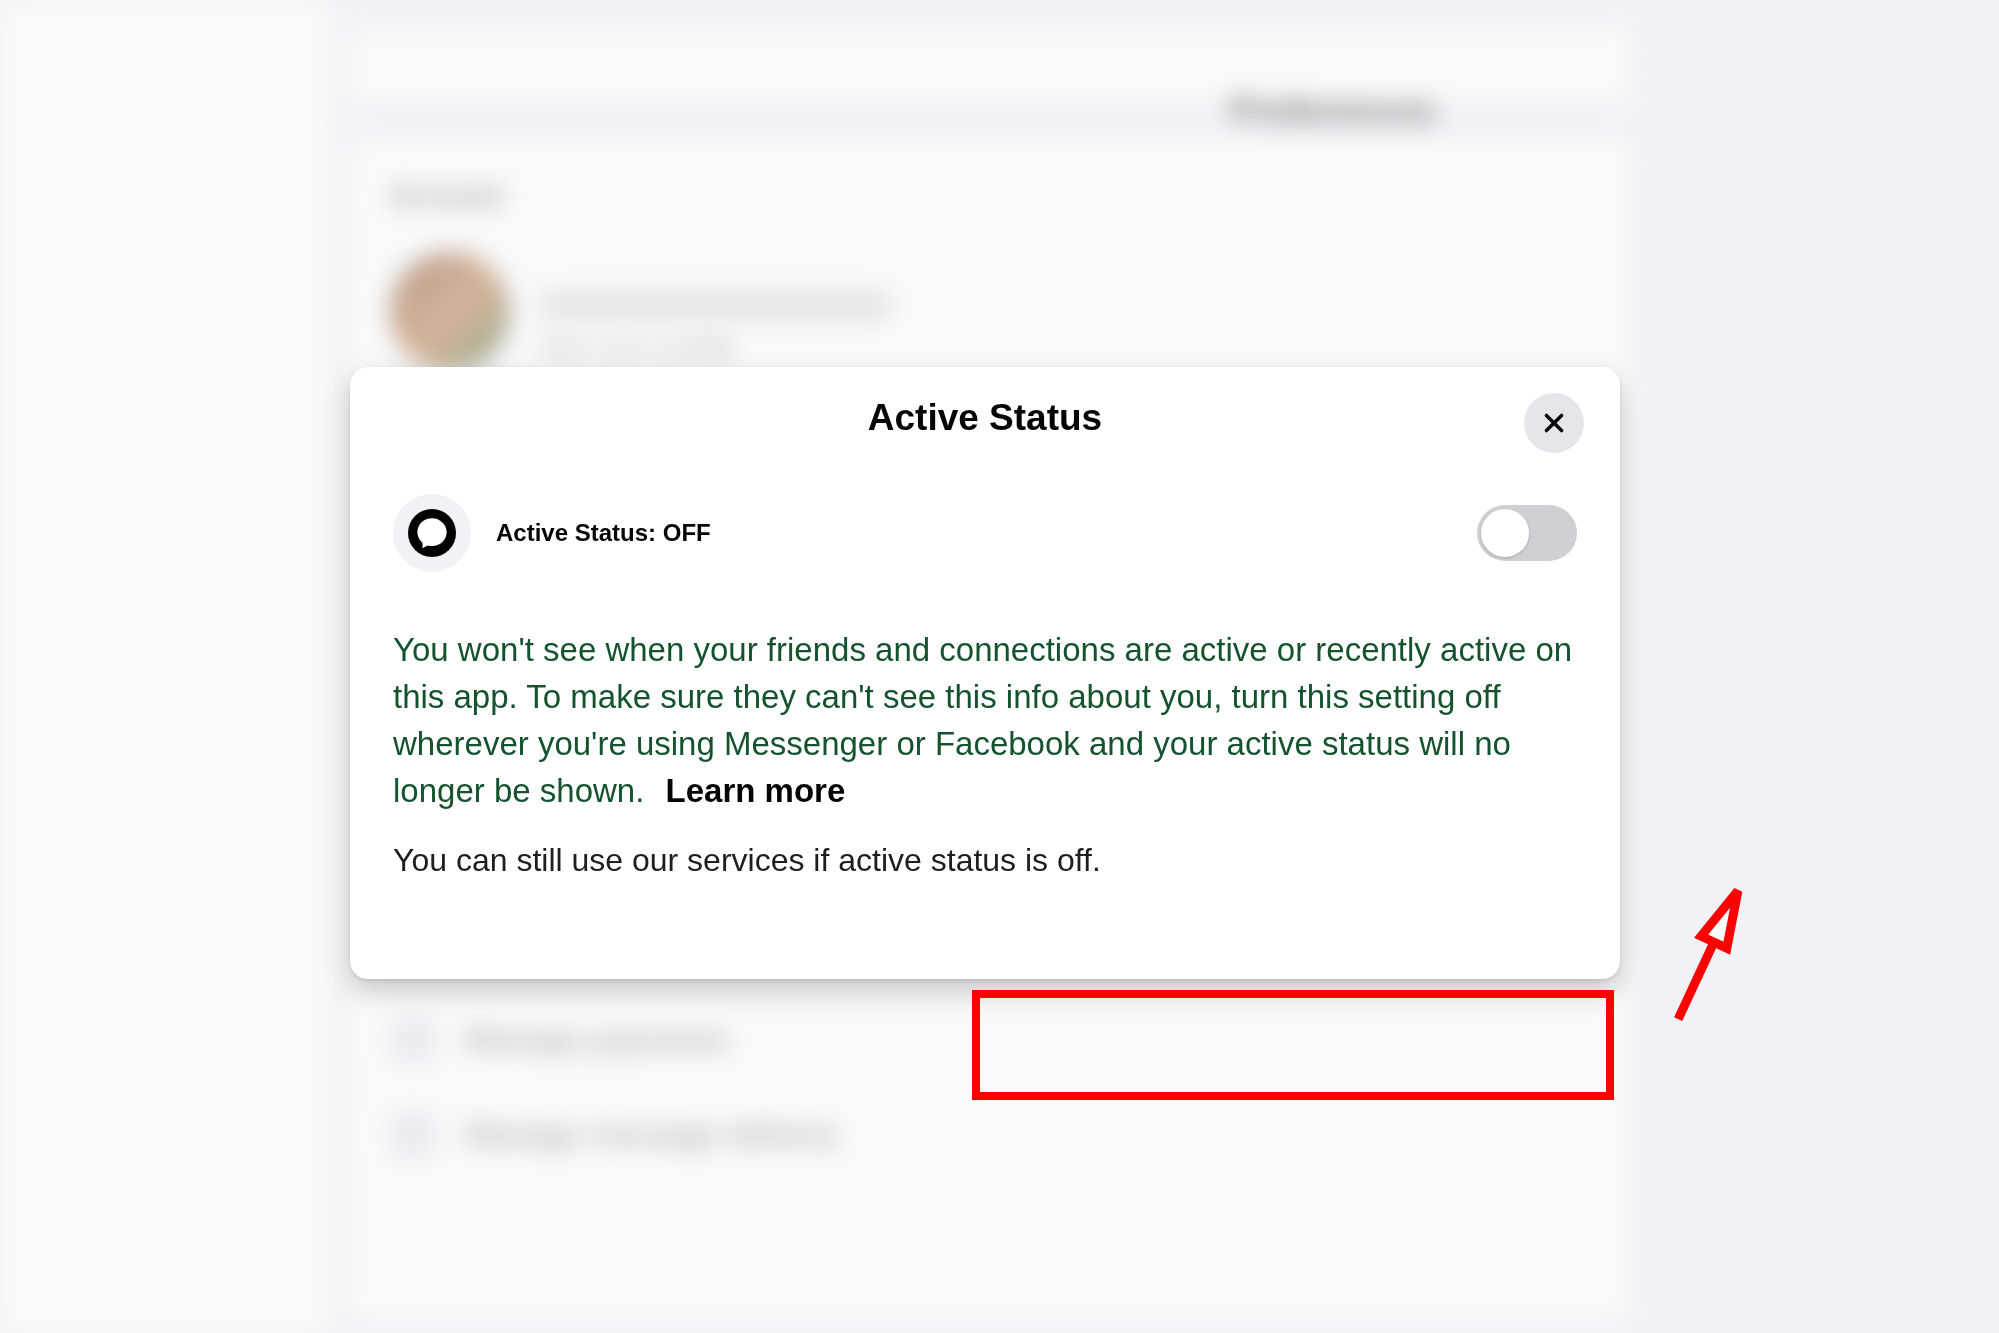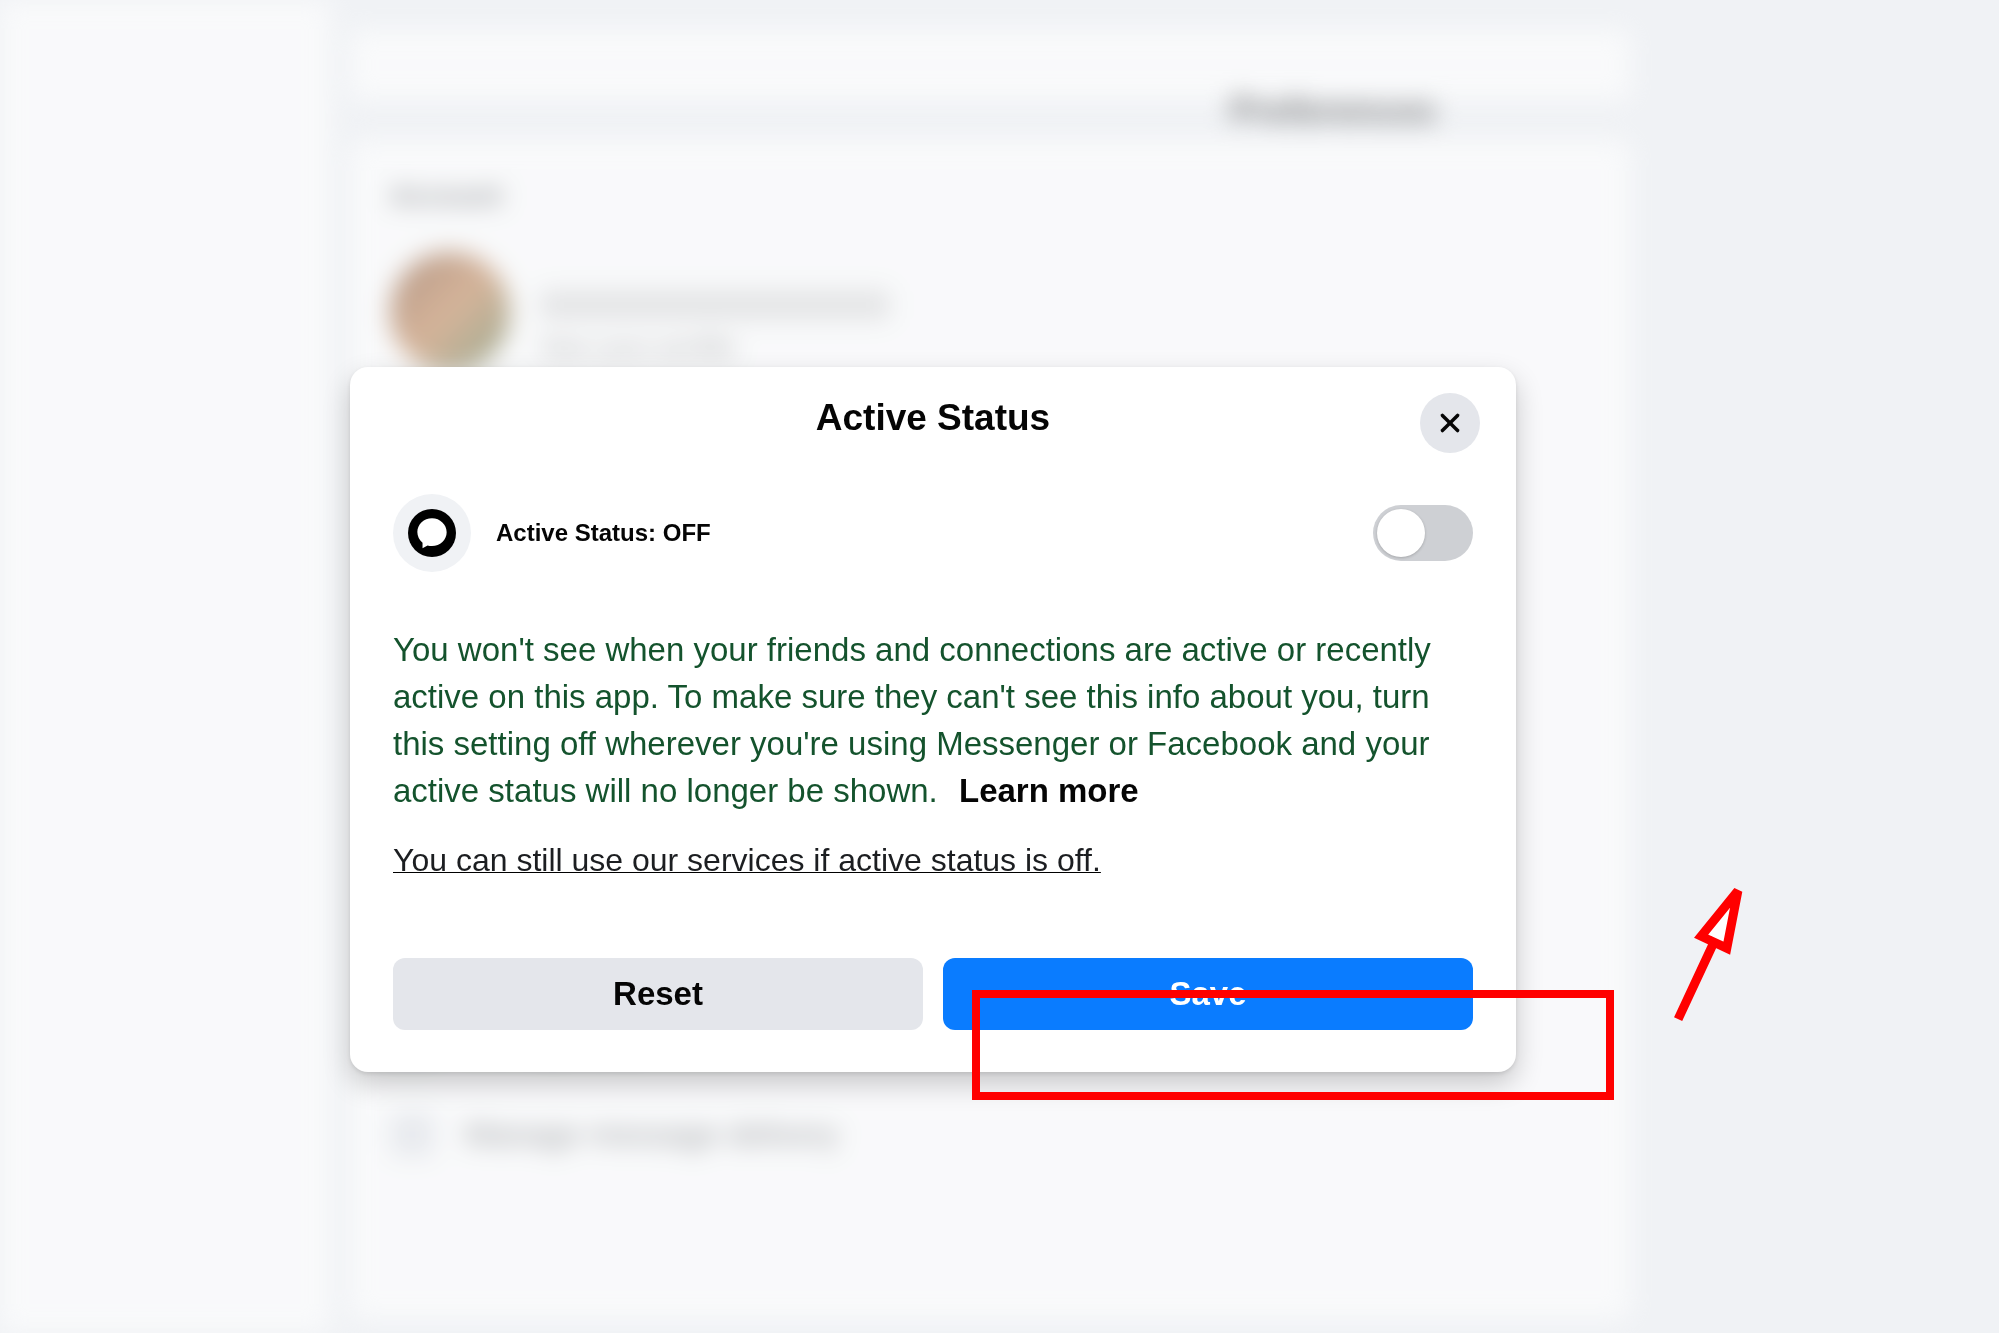--- a/index.html
+++ b/index.html
@@ -94,21 +94,21 @@
       width: 45px;
       height: 45px;
       background: #e4e6eb;
       border-radius: 8px;
     }
     
     .modal {
       position: absolute;
       top: 367px;
       left: 350px;
-      width: 1166px;
+      width: 1270px;
       background: #ffffff;
       border-radius: 18px;
       box-shadow: 0 12px 28px rgba(0,0,0,0.2), 0 2px 4px rgba(0,0,0,0.1);
       padding: 30px 38px 42px 38px;
     }
     
     .modal-header {
       position: relative;
       text-align: center;
       margin-bottom: 55px;
@@ -203,22 +203,21 @@
     
     .learn-more {
       font-weight: 700;
       color: #050505;
       cursor: pointer;
       margin-left: 12px;
     }
     
     .sub-description {
       padding: 0 5px;
-      margin-bottom: 79px;
-      text-decoration: underline;
+      margin-bottom: 58px;
     }
     
     .sub-description-text {
       font-size: 32px;
       color: #1c1e21;
     }
     
     .button-row {
       display: flex;
       gap: 20px;
@@ -323,24 +322,20 @@
   </div>
 
   <div class="description">
     <span class="description-text">You won't see when your friends and connections are active or recently active on this app. To make sure they can't see this info about you, turn this setting off wherever you're using Messenger or Facebook and your active status will no longer be shown. </span><span class="description-text learn-more">Learn more</span>
   </div>
 
   <div class="sub-description">
     <span class="sub-description-text">You can still use our services if active status is off.</span>
   </div>
 
-  <div class="button-row">
-    <button class="btn btn-reset">Reset</button>
-    <button class="btn btn-save">Save</button>
-  </div>
 </div>
 
 <div class="annotation-box"></div>
 
 <div class="annotation-arrow">
   <svg viewBox="0 0 180 180">
     <g transform="rotate(-20 90 90)">
       <path d="M 40 140 L 100 80 L 90 70 L 140 40 L 110 90 L 100 80 L 40 140 Z" fill="#ffffff" stroke="#ff0000" stroke-width="9" stroke-linejoin="miter"></path>
     </g>
   </svg>

